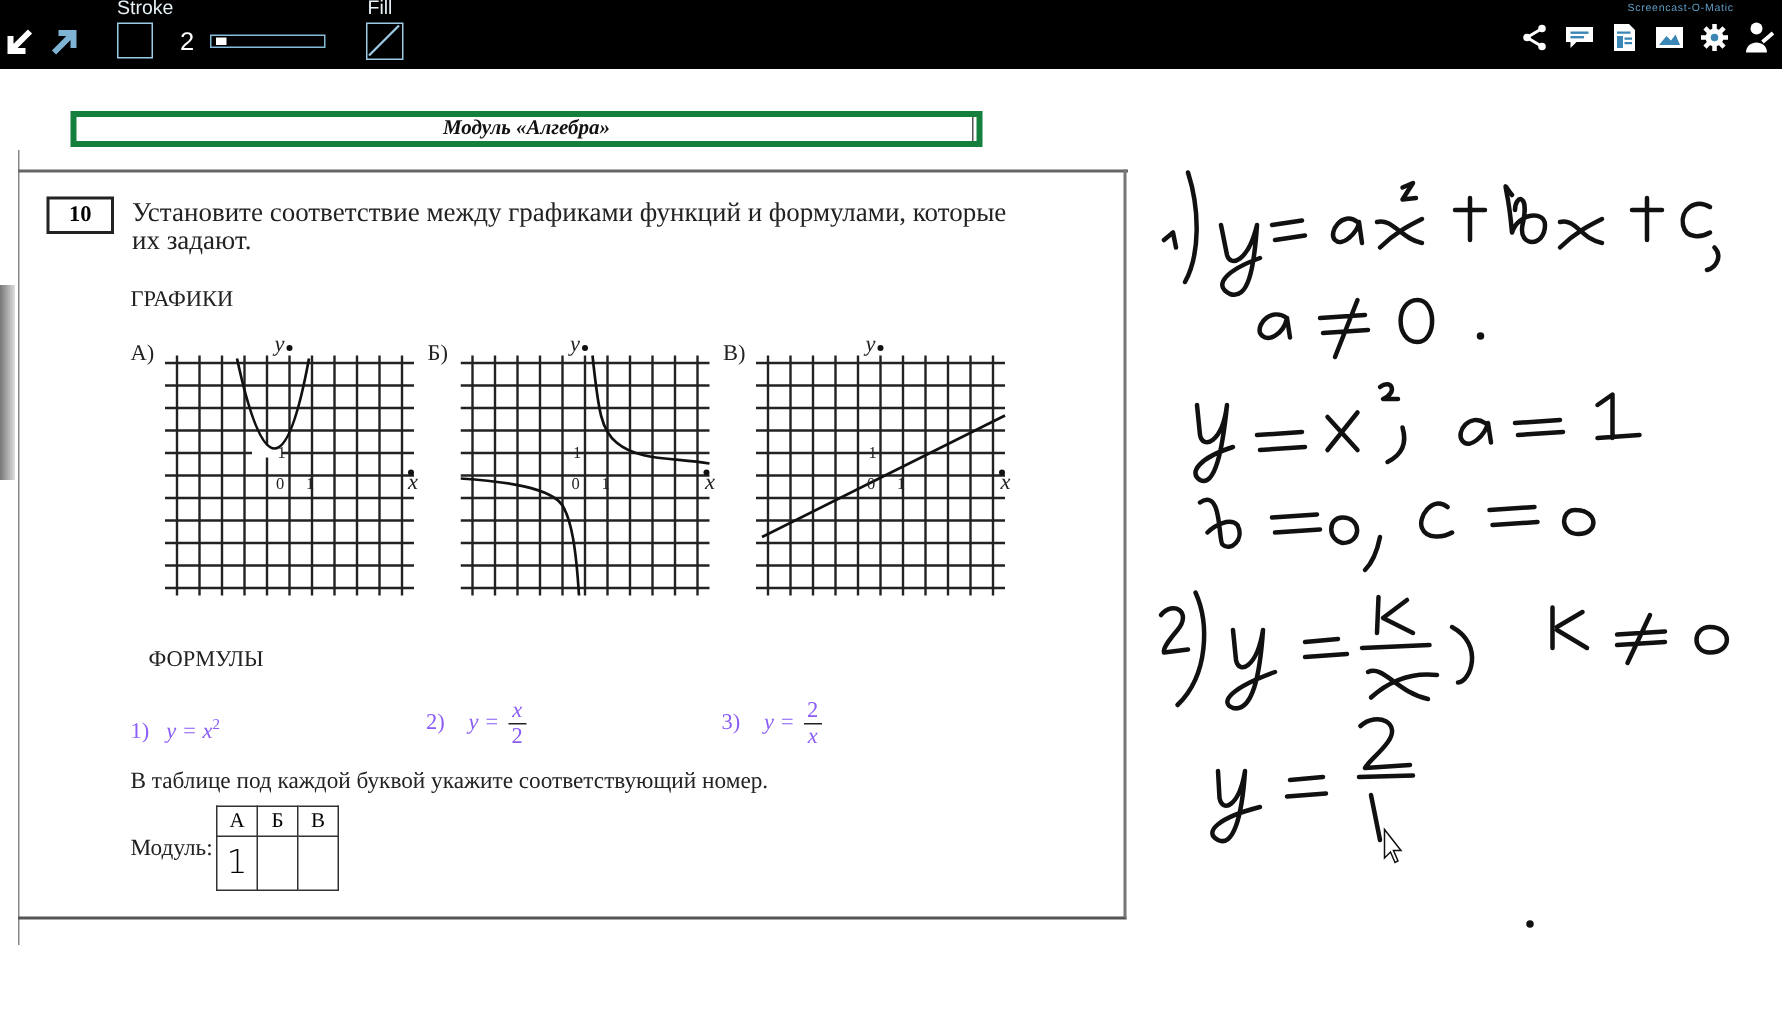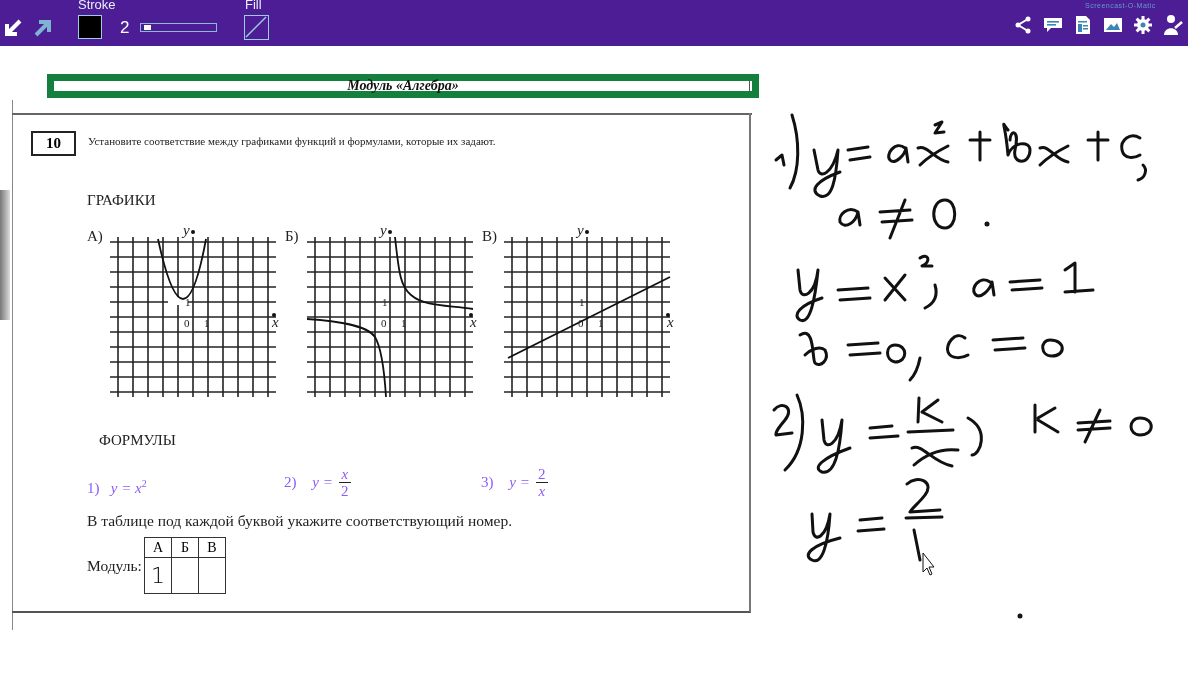--- a/index.html
+++ b/index.html
@@ -1,39 +1,39 @@
 <!DOCTYPE html>
 <html><head>
 <meta charset="utf-8">
 <style>
   html,body{margin:0;padding:0;}
   body{width:1188px;height:675px;overflow:hidden;background:#ffffff;position:relative;font-family:"Liberation Serif",serif;}
-  .toolbar{position:absolute;left:0;top:0;width:1188px;height:46px;background:#4c1d95;}
+  .toolbar{position:absolute;left:0;top:0;width:1188px;height:46px;background:#000000;}
   .tb-abs{position:absolute;}
   .tb-label{position:absolute;color:#e6f1f8;font-family:"Liberation Sans",sans-serif;font-size:13px;}
   .swatch{position:absolute;left:78px;top:15px;width:24px;height:24px;background:#000;border:1px solid #9ccbe6;box-sizing:border-box;}
   .stroke-num{position:absolute;left:120px;top:18px;color:#fff;font-family:"Liberation Sans",sans-serif;font-size:17px;}
   .slider{position:absolute;left:140px;top:23px;width:77px;height:9px;border:1px solid #86bcd9;box-sizing:border-box;}
   .slider-knob{position:absolute;left:3px;top:1px;width:7px;height:5px;background:#fff;}
   .fill-sw{position:absolute;left:244px;top:15px;width:25px;height:25px;border:1.5px solid #9ccbe6;box-sizing:border-box;}
   .right-icons{position:absolute;right:4px;top:14px;display:flex;gap:8px;align-items:center;}
   .ricon{width:22px;height:22px;display:flex;align-items:center;justify-content:center;}
   .faint-text{position:absolute;left:1085px;top:2px;font-size:7px;color:#5f9ec6;font-family:"Liberation Sans",sans-serif;letter-spacing:0.5px;}
 
   .shadow-left{position:absolute;left:0;top:190px;width:10px;height:130px;background:linear-gradient(to right,#777,#ddd);}
   .page-line{position:absolute;left:12px;top:100px;width:1px;height:530px;background:#888;}
 
-  .module-box{position:absolute;left:47px;top:74px;width:712px;height:24px;border:7px solid #15803d;box-sizing:border-box;display:flex;align-items:center;justify-content:center;}
+  .module-box{position:absolute;left:47px;top:74px;width:608px;height:24px;border:4px solid #15803d;box-sizing:border-box;display:flex;align-items:center;justify-content:center;}
   .module-box::after{content:"";position:absolute;right:2px;top:0;width:1px;height:100%;background:#555;}
   .module-title{font-style:italic;font-weight:bold;font-size:14px;color:#111;}
   .hr-top{position:absolute;left:12px;top:113px;width:740px;height:2px;background:#666;}
 
   .task-box{position:absolute;left:12px;top:113px;width:739px;height:500px;border-right:2px solid #777;border-bottom:2px solid #555;box-sizing:border-box;}
   .num-box{position:absolute;left:31px;top:131px;width:45px;height:25px;border:2px solid #222;box-sizing:border-box;display:flex;align-items:center;justify-content:center;font-weight:bold;font-size:15px;}
-  .task-text{position:absolute;left:88px;top:132px;width:600px;font-size:11px;line-height:19px;color:#222;}
+  .task-text{position:absolute;left:88px;top:132px;width:600px;font-size:18px;line-height:19px;color:#222;}
   .section-h{position:absolute;font-size:15px;color:#222;}
   .graph-label{position:absolute;font-size:15px;color:#222;}
   svg.graph{position:absolute;}
 
   .formula{position:absolute;font-size:15px;color:#8b5cf6;font-style:normal;}
   .formula i{font-style:italic;}
   .frac{display:inline-flex;flex-direction:column;align-items:center;vertical-align:middle;font-style:italic;line-height:16px;}
   .frac .bar{width:12px;height:1px;background:#222;}
   .instr{position:absolute;left:87px;top:512px;font-size:15.5px;color:#222;}
   .answer-label{position:absolute;left:87px;top:557px;font-size:15.5px;color:#222;}

